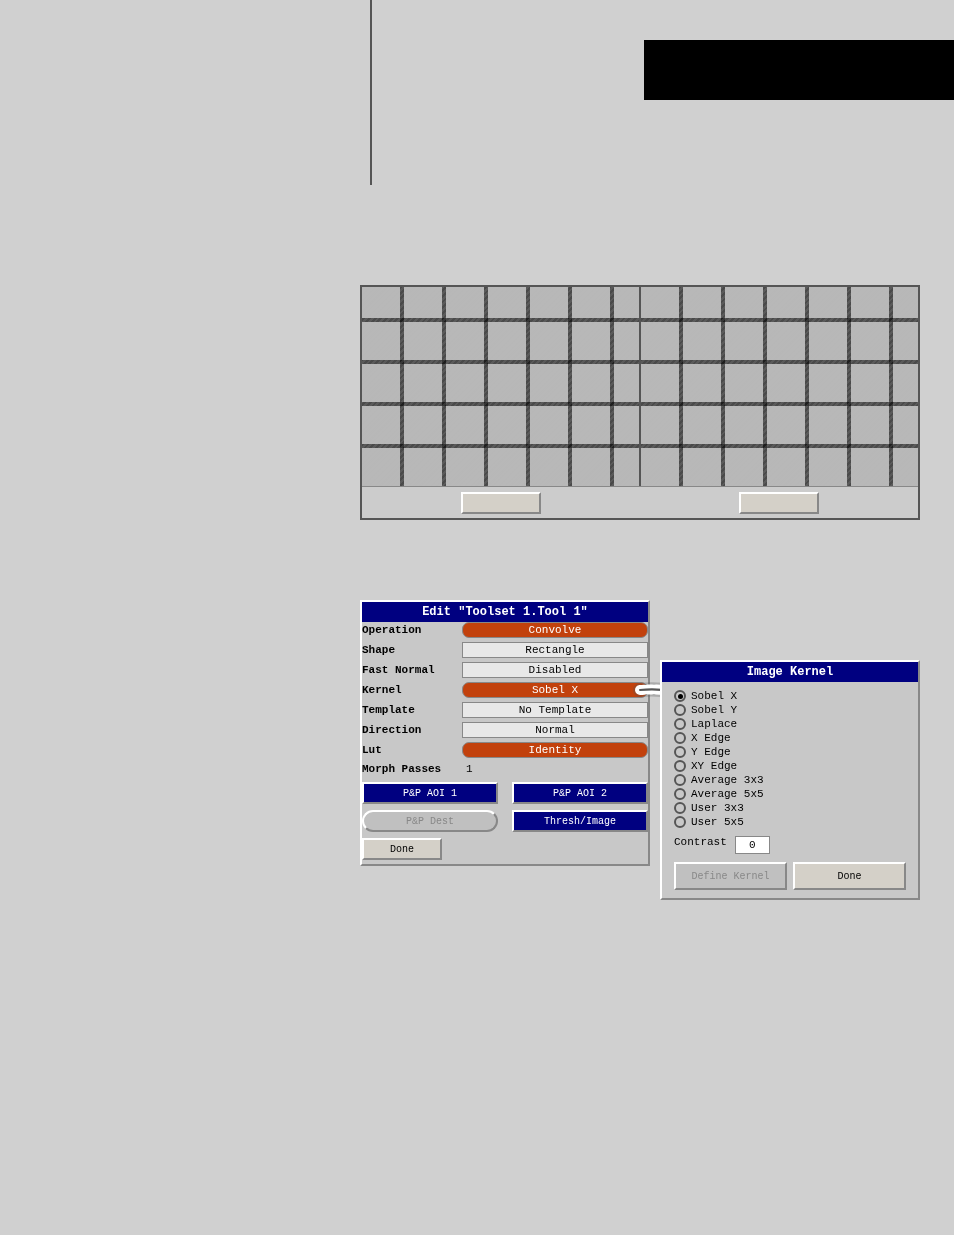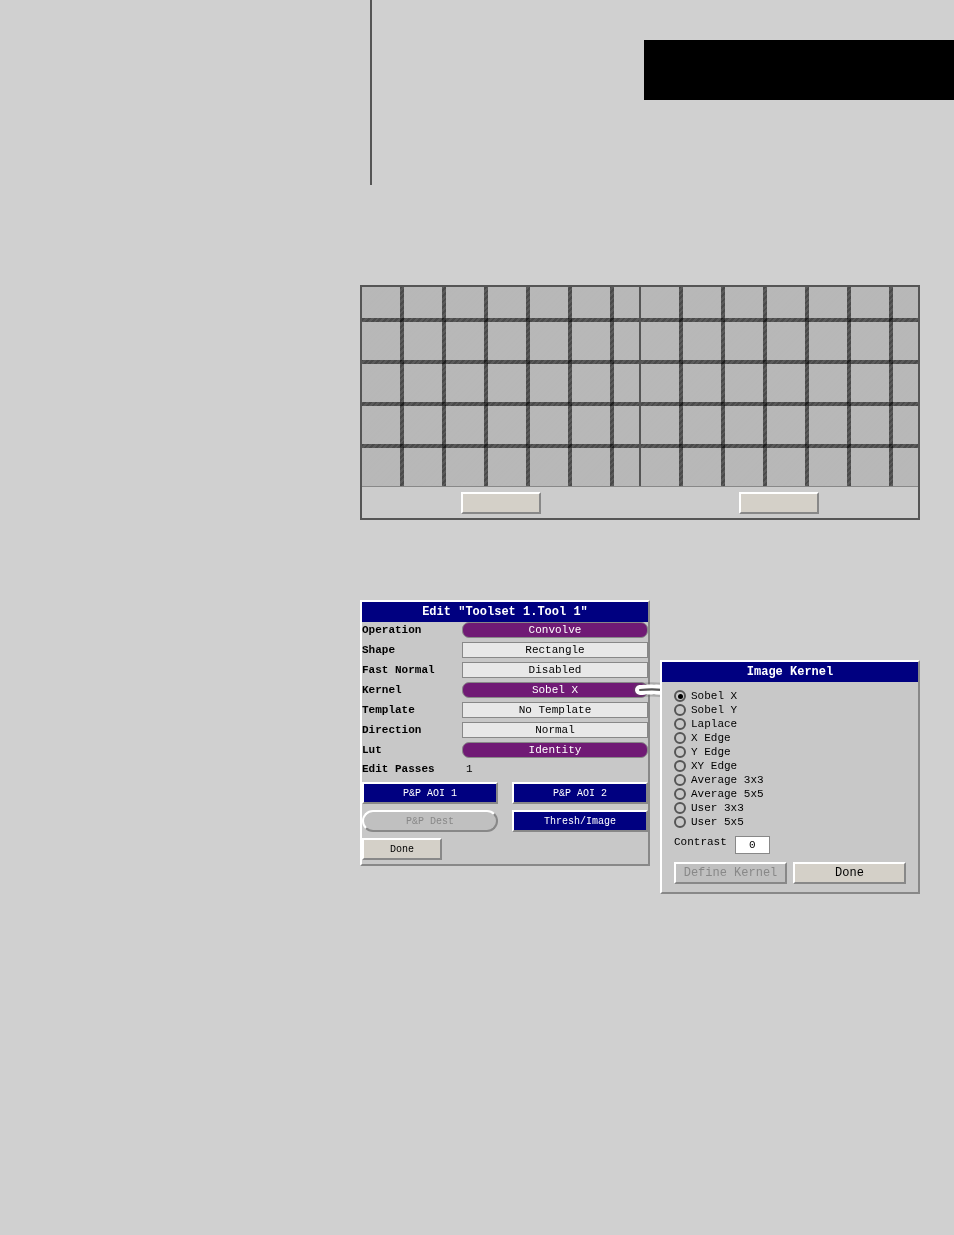--- a/index.html
+++ b/index.html
@@ -151,21 +151,21 @@
       font-size: 11px;
       font-family: 'Courier New', Courier, monospace;
       color: #000;
       background: #e8e8e8;
       border: 1px solid #888;
       padding: 1px 4px;
       text-align: center;
     }
 
     .field-value.highlighted {
-      background: #701a75;
+      background: #c2410c;
       color: #fff;
       border-radius: 7px;
     }
 
     .field-value.plain {
       background: transparent;
       border: none;
       text-align: left;
     }
 
@@ -275,27 +275,27 @@
     }
 
     .kernel-buttons {
       display: flex;
       gap: 6px;
       margin-top: 4px;
     }
 
     .kern-btn {
       flex: 1;
-      height: 22px;
+      height: 28px;
       background: #d4d0c8;
       border: 2px solid #888;
       border-top-color: #fff;
       border-left-color: #fff;
       font-family: 'Courier New', Courier, monospace;
-      font-size: 12px;
+      font-size: 10px;
       cursor: pointer;
     }
 
     .kern-btn.disabled {
       color: #888;
       background: #c0c0c0;
     }
 
     
     .arrow-svg {
@@ -354,21 +354,21 @@
     </div>
     <div class="field-row">
       <span class="field-label">Direction</span>
       <span class="field-value">Normal</span>
     </div>
     <div class="field-row">
       <span class="field-label">Lut</span>
       <span class="field-value highlighted">Identity</span>
     </div>
     <div class="field-row">
-      <span class="field-label">Edit Passes</span>
+      <span class="field-label">Morph Passes</span>
       <span class="field-value plain">1</span>
     </div>
 
     <div class="dialog-buttons-row">
       <button class="dlg-btn active">P&amp;P AOI 1</button>
       <button class="dlg-btn active">P&amp;P AOI 2</button>
     </div>
 
     <div class="dialog-buttons-row">
       <button class="dlg-btn disabled">P&amp;P Dest</button>

